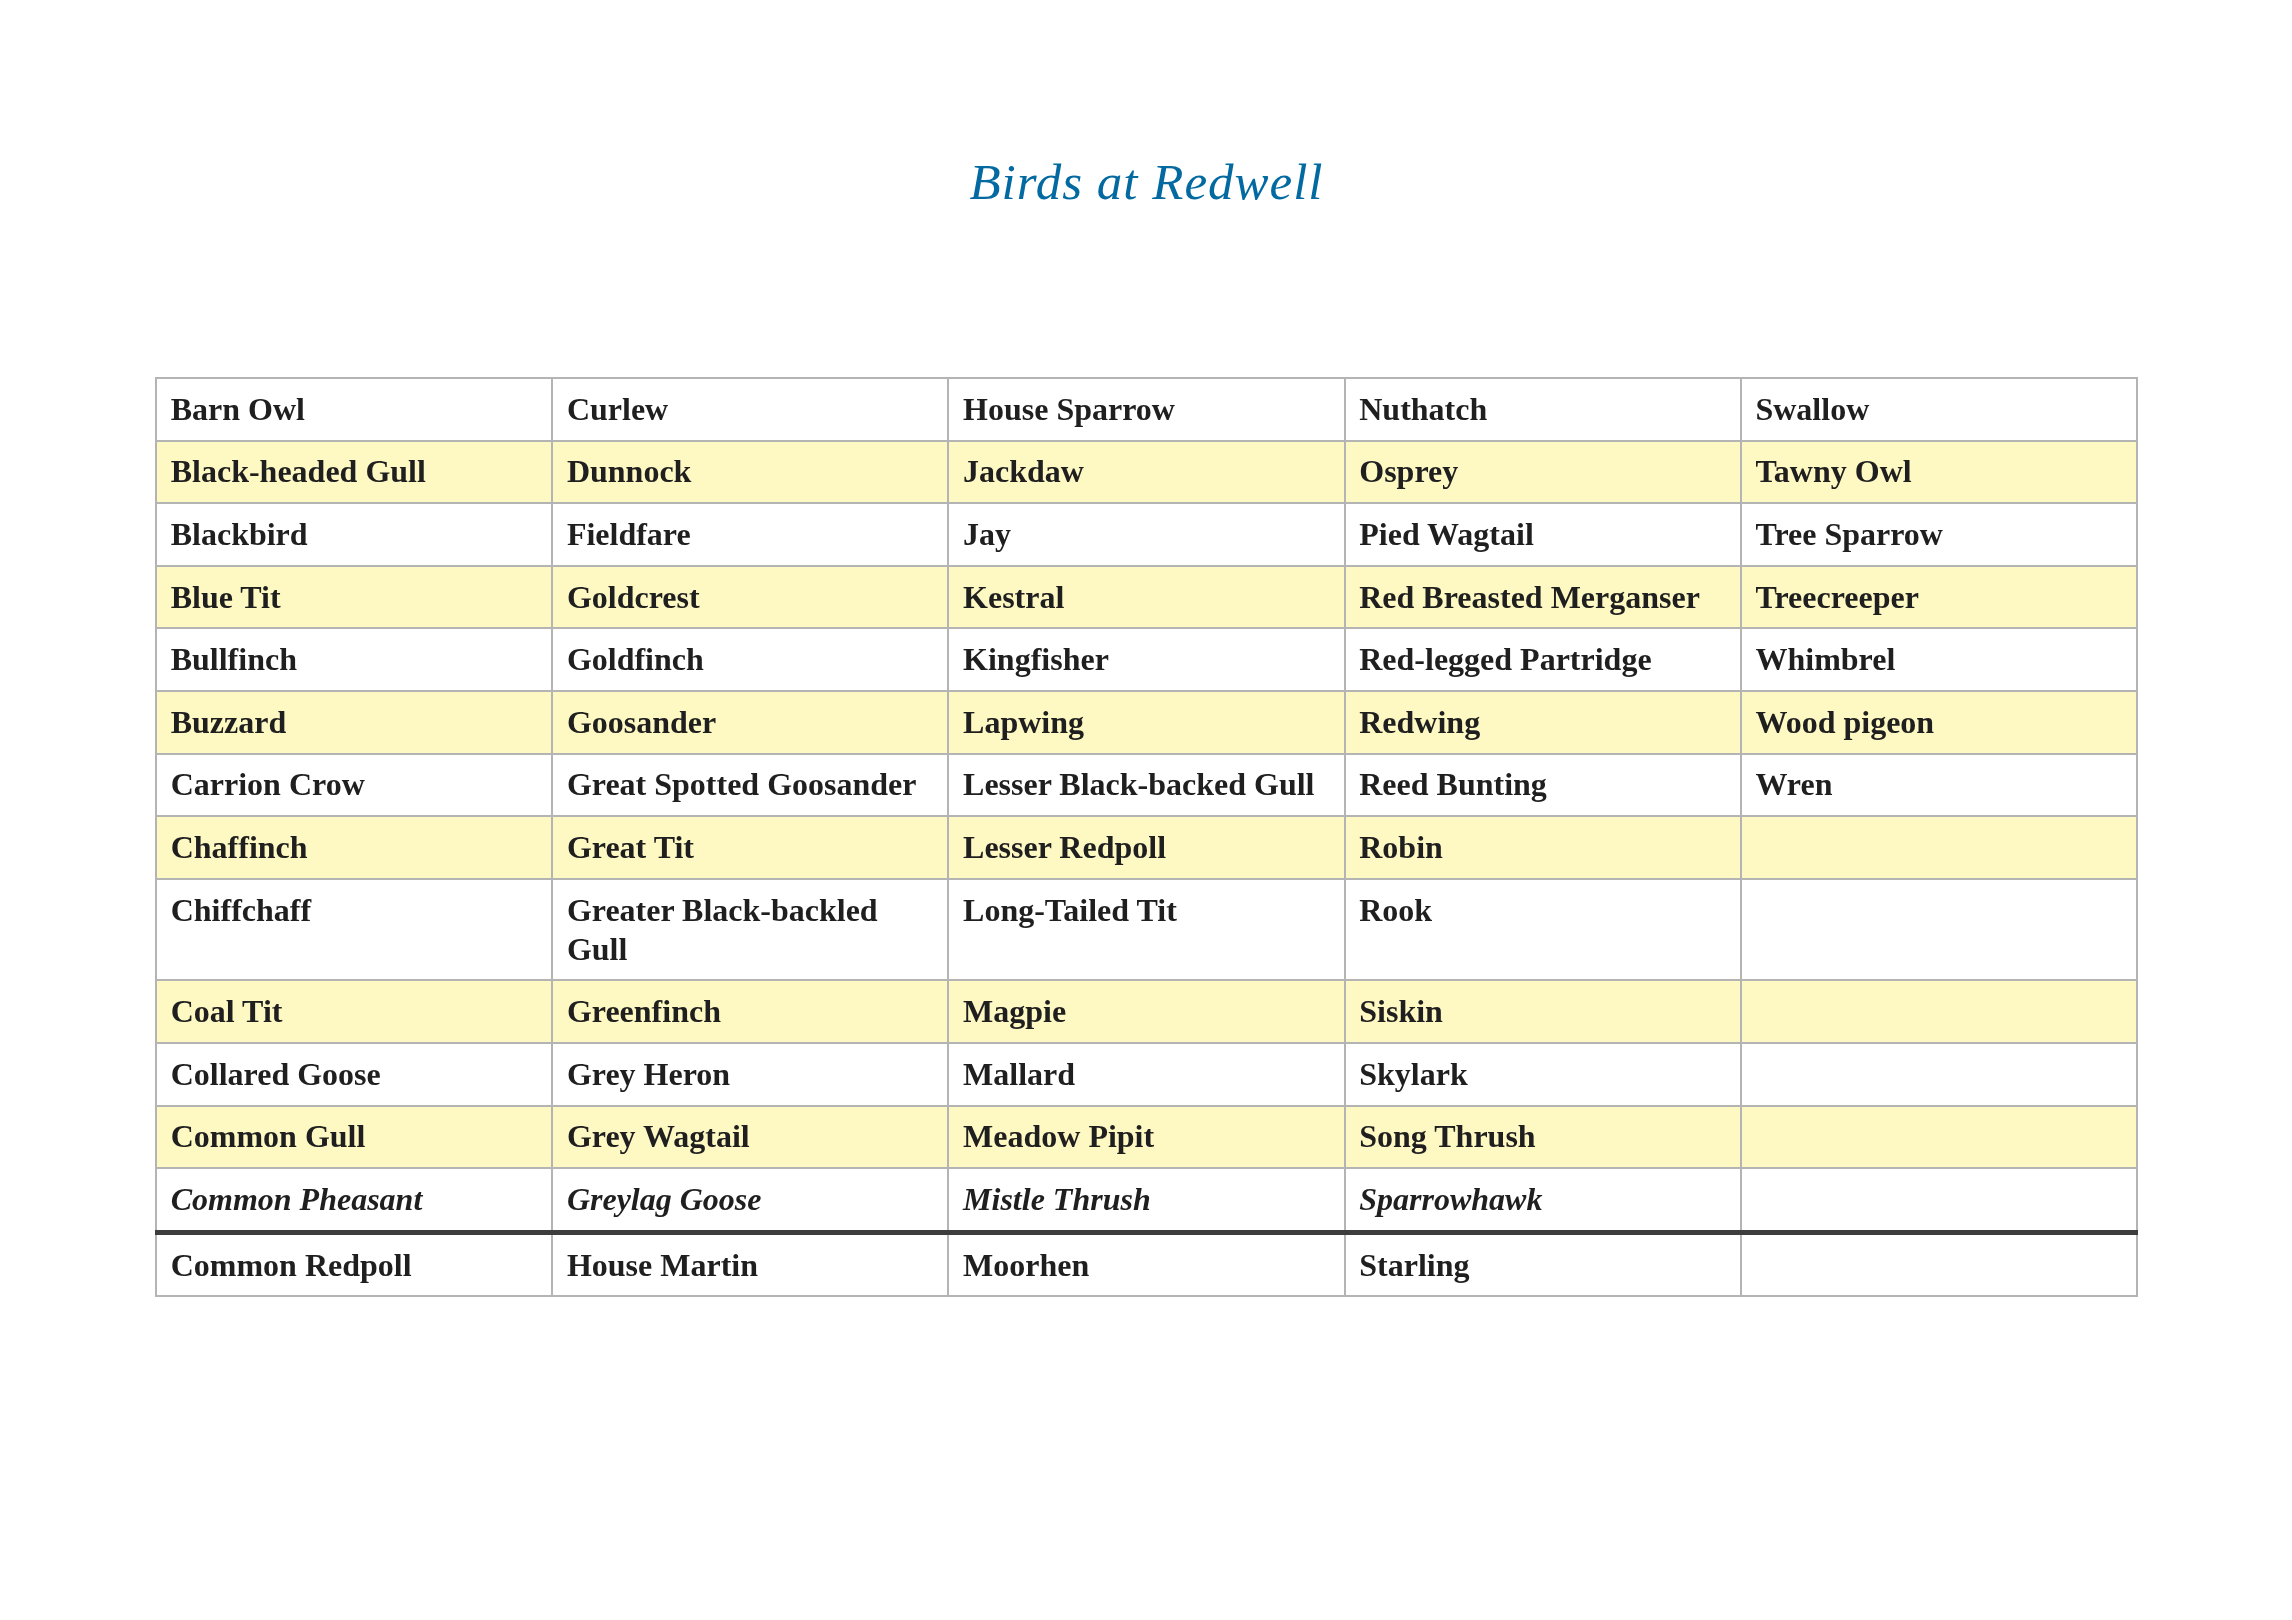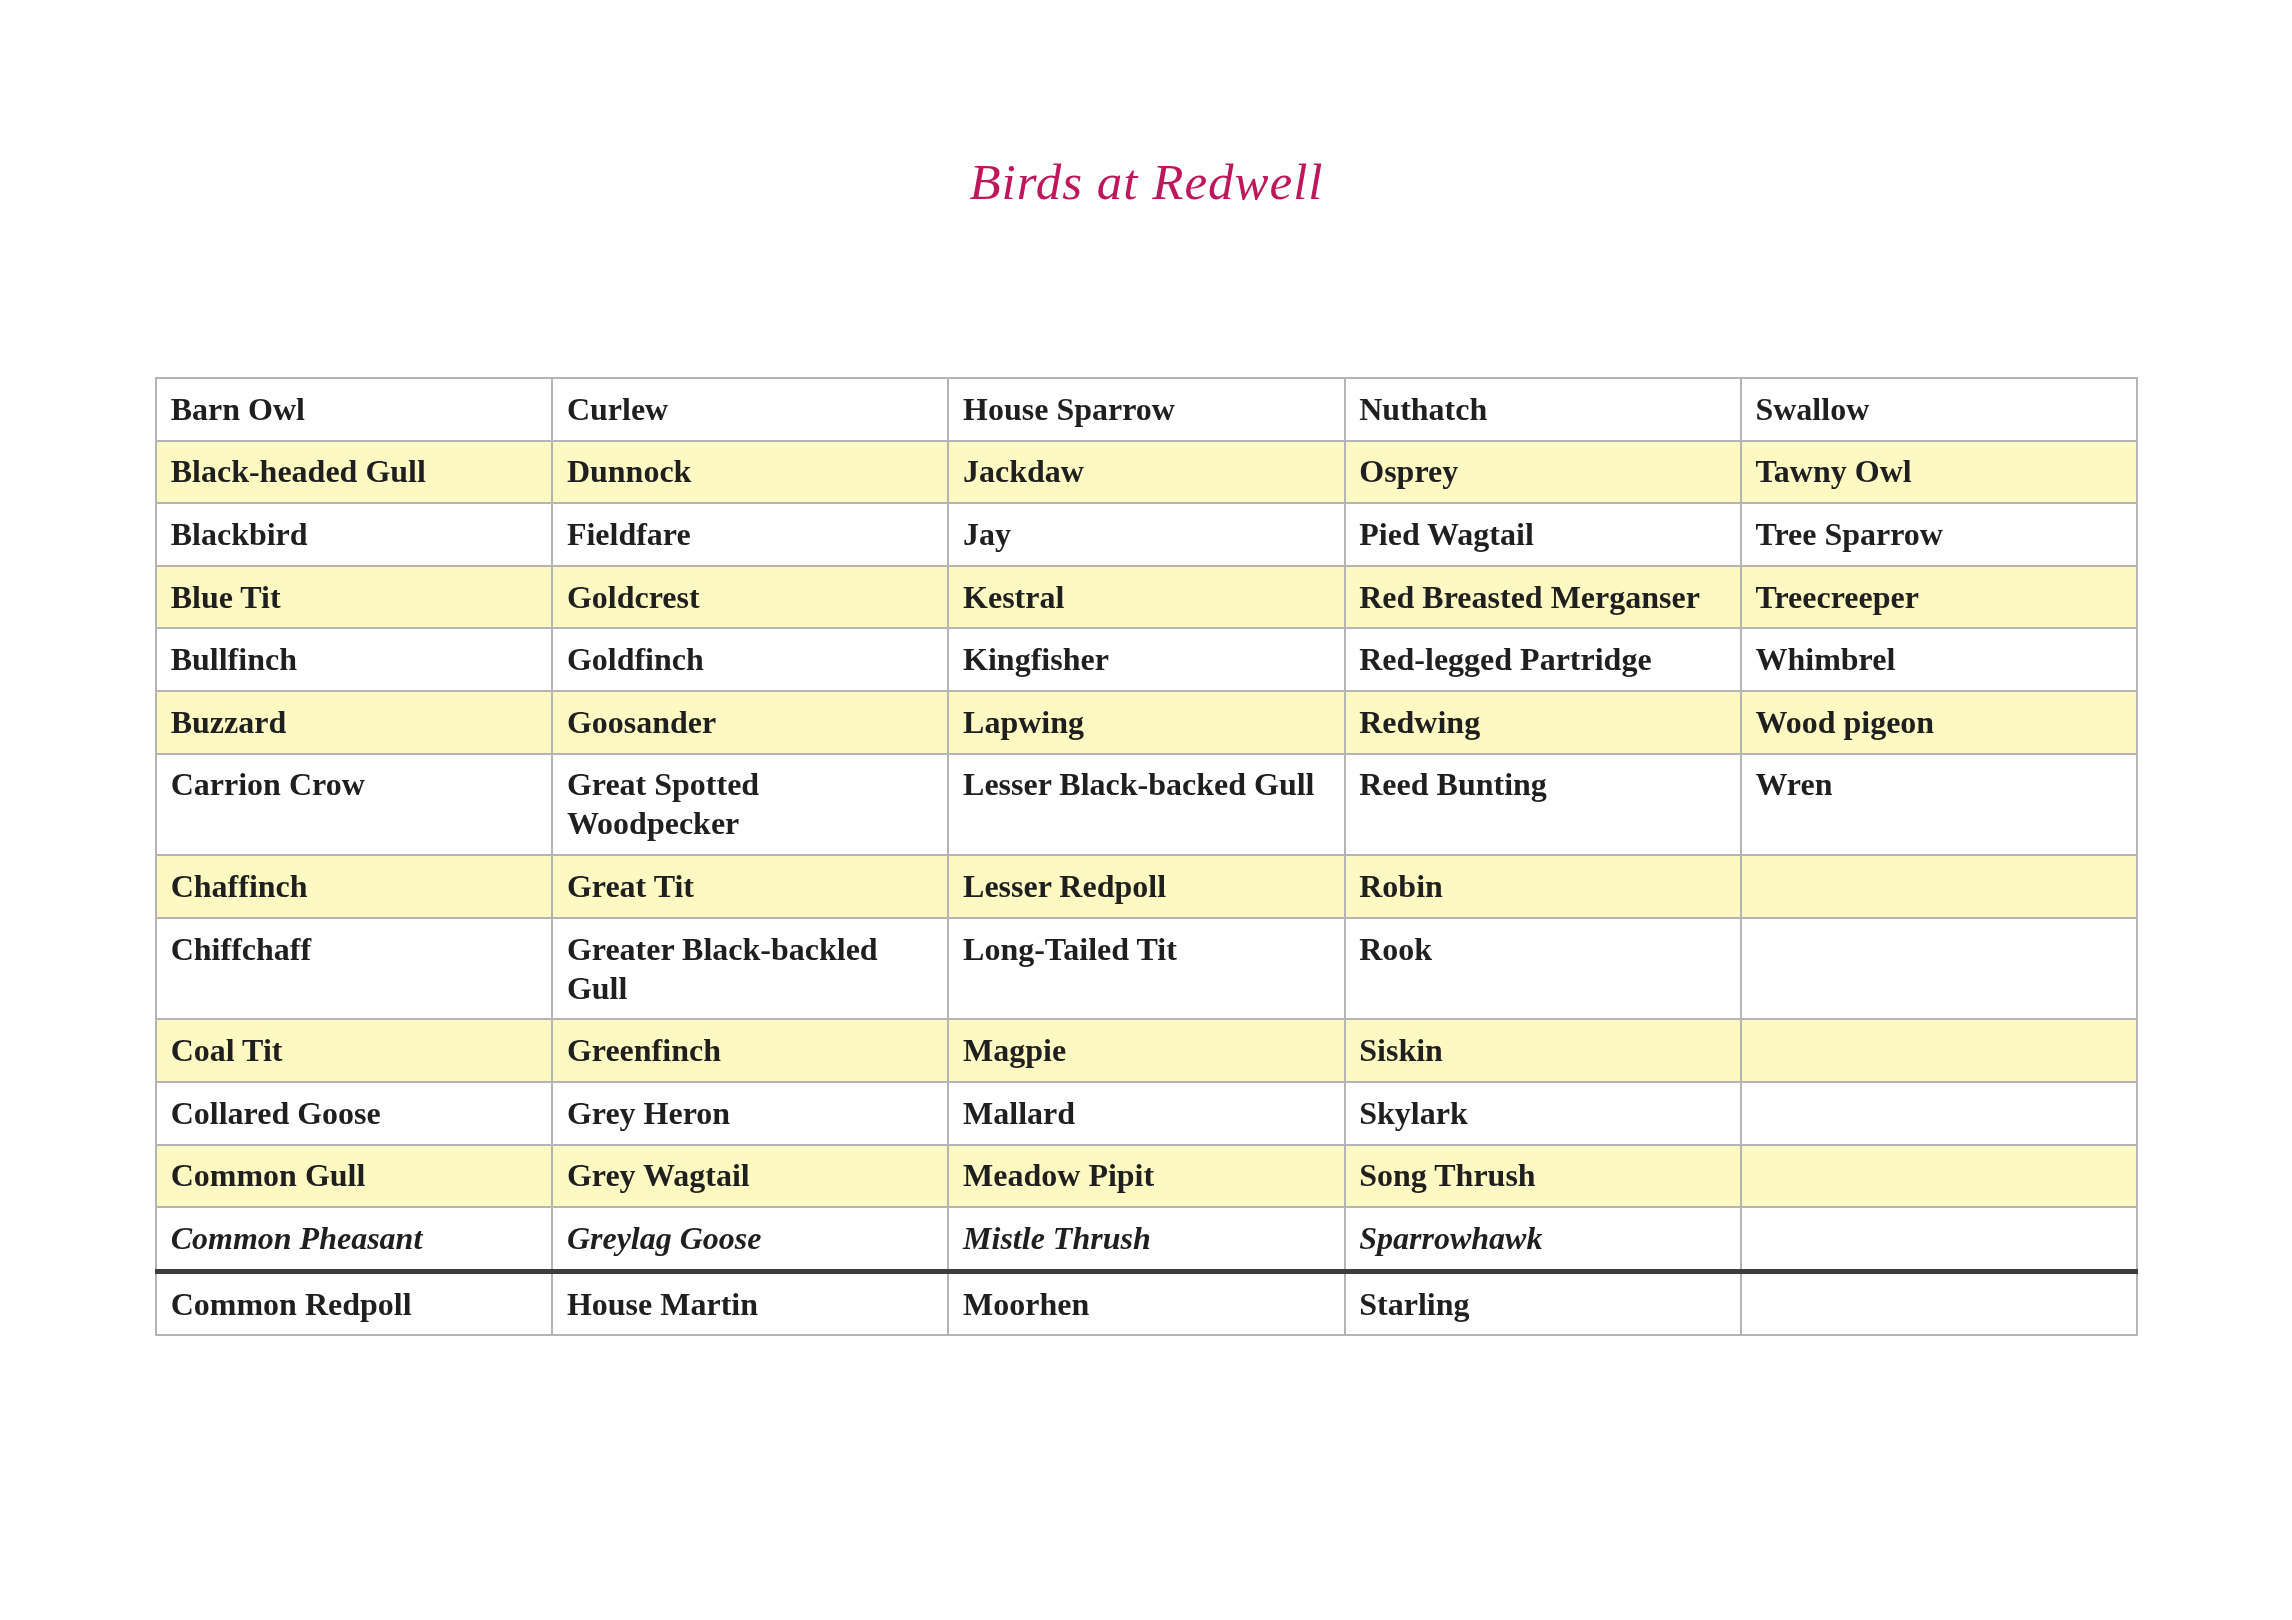--- a/index.html
+++ b/index.html
@@ -20,21 +20,21 @@
   .page-title {
     position: absolute;
     top: 153px;
     left: 0;
     width: 100%;
     text-align: center;
     font-family: "Liberation Serif", serif;
     font-style: italic;
     font-weight: 400;
     font-size: 51px;
-    color: #be185d;
+    color: #0369a1;
     letter-spacing: 1px;
     margin: 0;
   }
   .table-wrap {
     position: absolute;
     top: 349px;
     left: 155px;
     width: 1983px;
     margin-top: 28px;
   }
@@ -109,21 +109,21 @@
           </tr>
           <tr class="shaded">
             <td>Buzzard</td>
             <td>Goosander</td>
             <td>Lapwing</td>
             <td>Redwing</td>
             <td>Wood pigeon</td>
           </tr>
           <tr>
             <td>Carrion Crow</td>
-            <td>Great Spotted Woodpecker</td>
+            <td>Great Spotted Goosander</td>
             <td>Lesser Black-backed Gull</td>
             <td>Reed Bunting</td>
             <td>Wren</td>
           </tr>
           <tr class="shaded">
             <td>Chaffinch</td>
             <td>Great Tit</td>
             <td>Lesser Redpoll</td>
             <td>Robin</td>
             <td></td>

